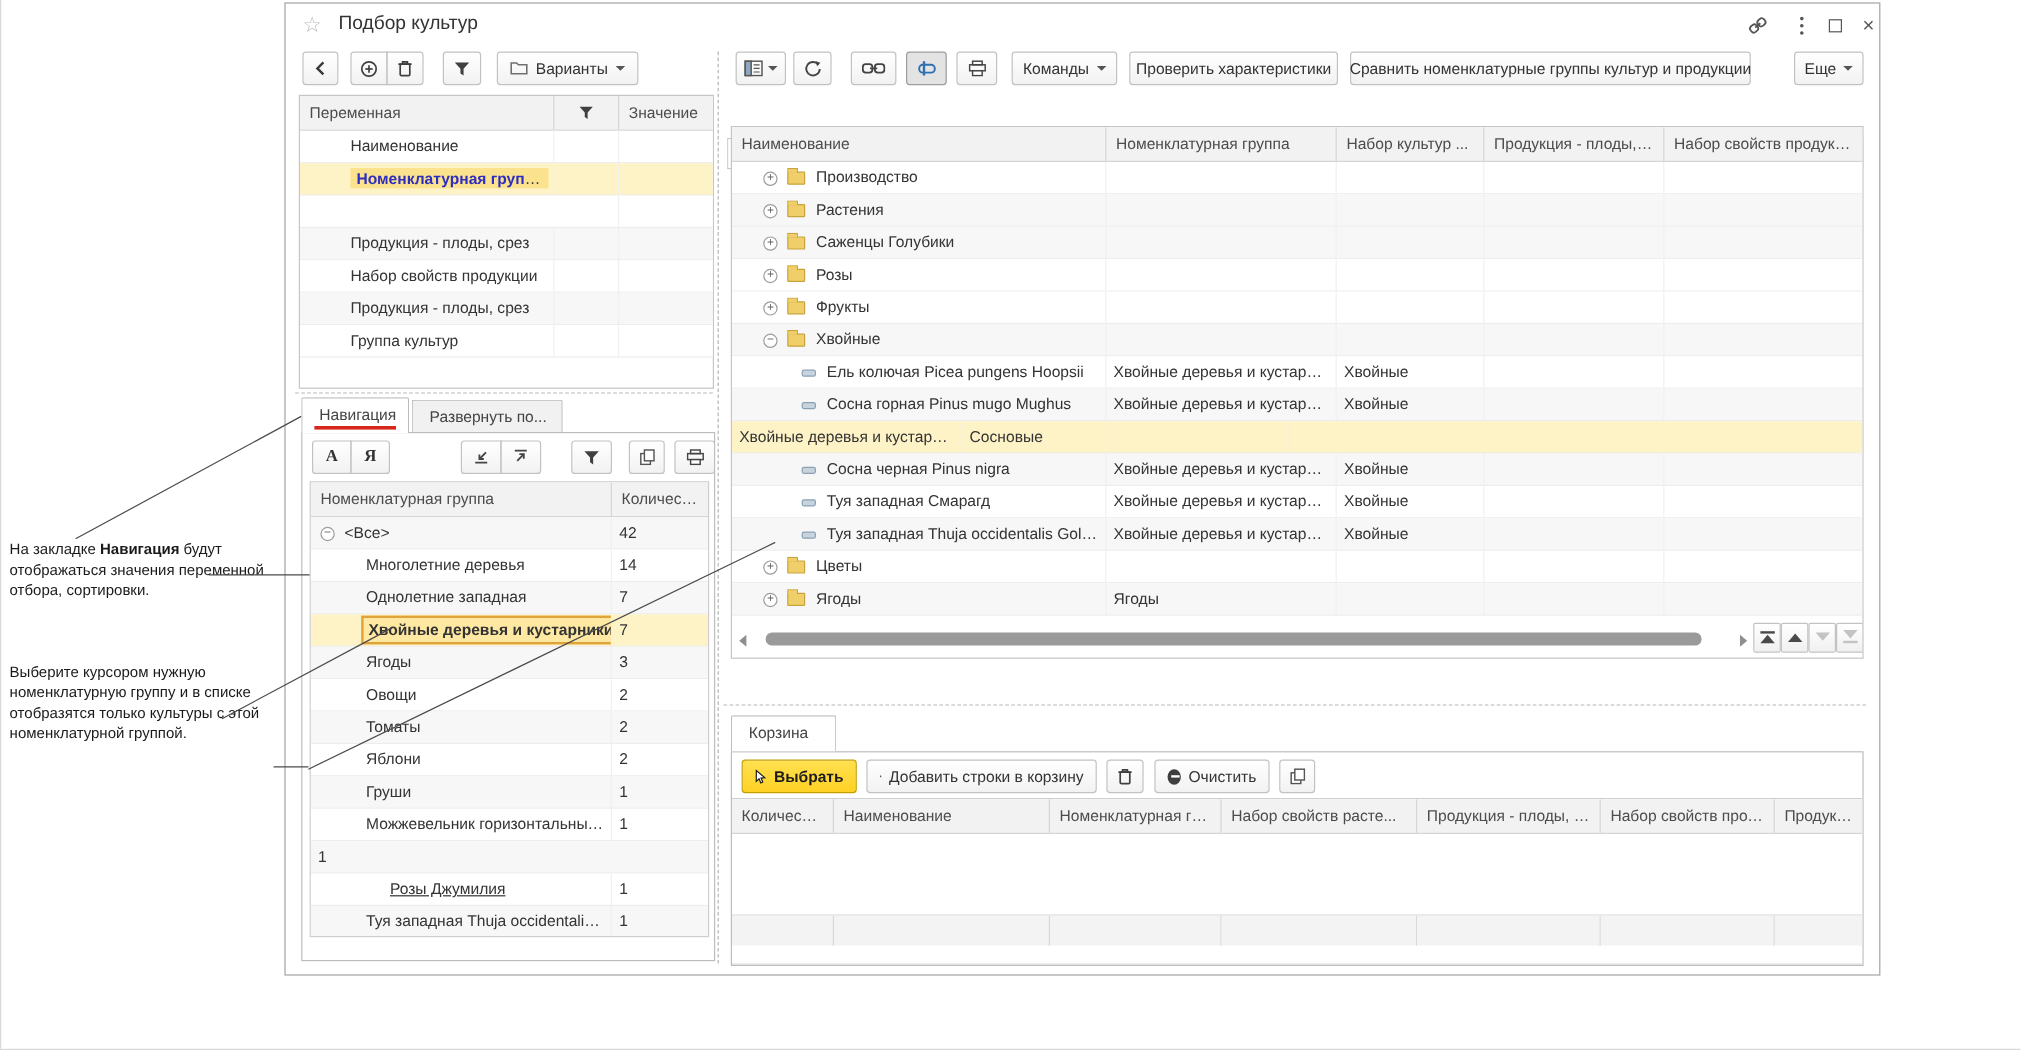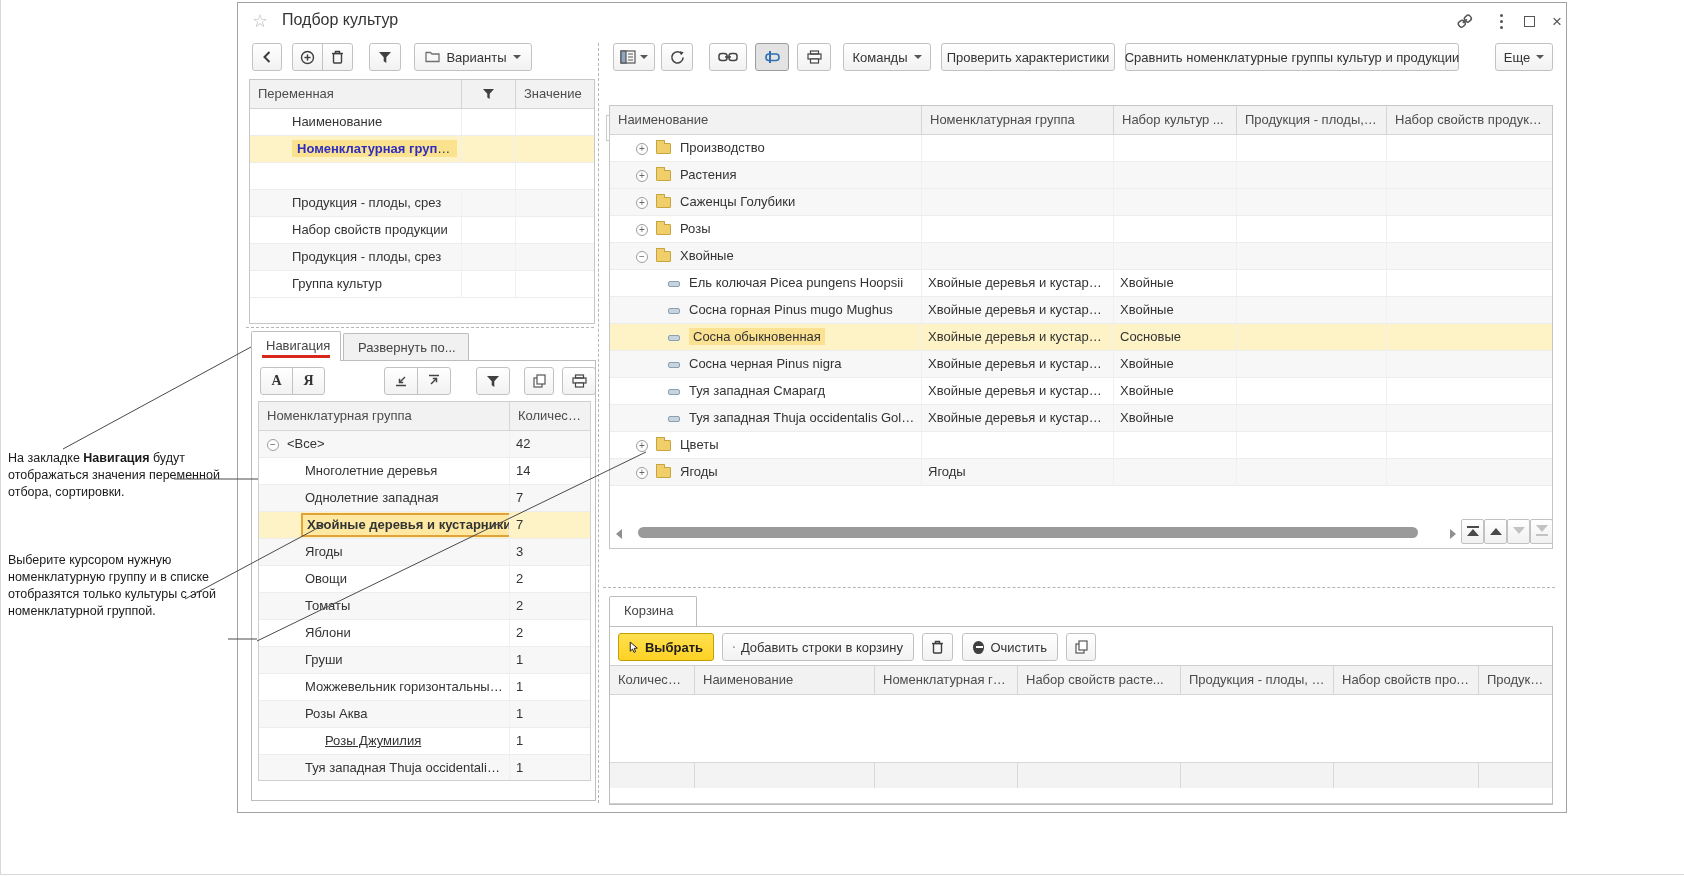--- a/index.html
+++ b/index.html
@@ -306,21 +306,20 @@
             </div>
             <div class="trow alt">
               <div class="cell" style="width: 251px;"><span style="margin-left: 40px;">Груши</span></div>
               <div class="cell"><span>1</span></div>
             </div>
             <div class="trow">
               <div class="cell" style="width: 251px;"><span style="margin-left: 40px;">Можжевельник горизонтальный...</span></div>
               <div class="cell"><span>1</span></div>
             </div>
             <div class="trow alt">
-              <div class="cell" style="width: 251px;"><span style="margin-left: 40px;">Розы Аква</span></div>
               <div class="cell"><span>1</span></div>
             </div>
             <div class="trow">
               <div class="cell" style="width: 251px;"><span style="margin-left: 60px; text-decoration: underline;">Розы Джумилия</span></div>
               <div class="cell"><span>1</span></div>
             </div>
             <div class="trow alt">
               <div class="cell" style="width: 251px;"><span style="margin-left: 40px;">Туя западная Thuja occidentalis...</span></div>
               <div class="cell"><span>1</span></div>
             </div>
@@ -416,20 +415,27 @@
             <div class="cell" style="width: 150px;"></div>
             <div class="cell"></div>
           </div>
           <div class="trow">
             <div class="cell" style="width: 312px;"><span class="expander plus" style="margin-left: 20px;"></span><span class="folder"></span><span>Розы</span></div>
             <div class="cell" style="width: 192px;"></div>
             <div class="cell" style="width: 123px;"></div>
             <div class="cell" style="width: 150px;"></div>
             <div class="cell"></div>
           </div>
+          <div class="trow">
+            <div class="cell" style="width: 312px;"><span class="expander plus" style="margin-left: 20px;"></span><span class="folder"></span><span>Фрукты</span></div>
+            <div class="cell" style="width: 192px;"></div>
+            <div class="cell" style="width: 123px;"></div>
+            <div class="cell" style="width: 150px;"></div>
+            <div class="cell"></div>
+          </div>
           <div class="trow alt">
             <div class="cell" style="width: 312px;"><span class="expander minus" style="margin-left: 20px;"></span><span class="folder"></span><span>Хвойные</span></div>
             <div class="cell" style="width: 192px;"></div>
             <div class="cell" style="width: 123px;"></div>
             <div class="cell" style="width: 150px;"></div>
             <div class="cell"></div>
           </div>
           <div class="trow">
             <div class="cell" style="width: 312px;"><span class="leaf" style="margin-left: 52px;"></span><span>Ель колючая Picea pungens Hoopsii</span></div>
             <div class="cell" style="width: 192px;">Хвойные деревья и кустарники</div>
@@ -438,21 +444,20 @@
             <div class="cell"></div>
           </div>
           <div class="trow alt">
             <div class="cell" style="width: 312px;"><span class="leaf" style="margin-left: 52px;"></span><span>Сосна горная Pinus mugo Mughus</span></div>
             <div class="cell" style="width: 192px;">Хвойные деревья и кустарники</div>
             <div class="cell" style="width: 123px;">Хвойные</div>
             <div class="cell" style="width: 150px;"></div>
             <div class="cell"></div>
           </div>
           <div class="trow sel-row">
-            <div class="cell" style="width: 312px;"><span class="leaf" style="margin-left: 52px;"></span><span class="sel-name">Сосна обыкновенная</span></div>
             <div class="cell" style="width: 192px;">Хвойные деревья и кустарники</div>
             <div class="cell" style="width: 123px;">Сосновые</div>
             <div class="cell" style="width: 150px;"></div>
             <div class="cell"></div>
           </div>
           <div class="trow alt">
             <div class="cell" style="width: 312px;"><span class="leaf" style="margin-left: 52px;"></span><span>Сосна черная Pinus nigra</span></div>
             <div class="cell" style="width: 192px;">Хвойные деревья и кустарники</div>
             <div class="cell" style="width: 123px;">Хвойные</div>
             <div class="cell" style="width: 150px;"></div>

